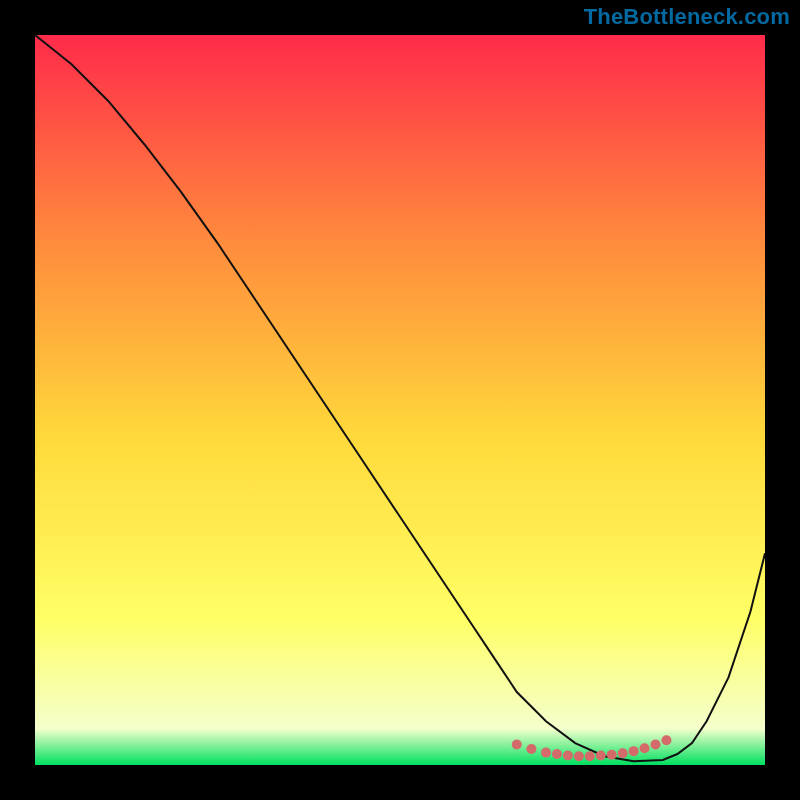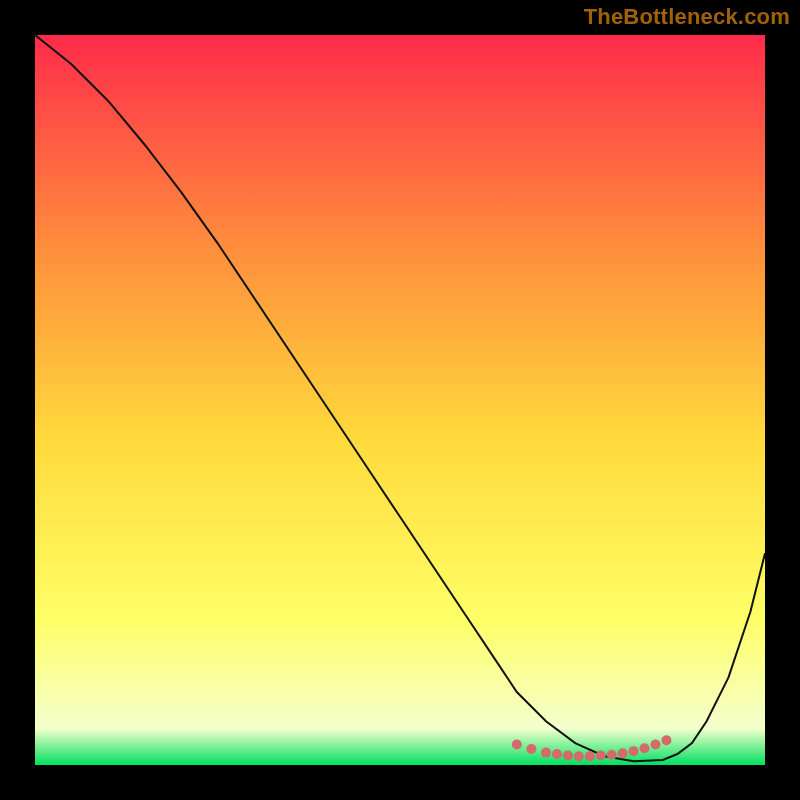--- a/index.html
+++ b/index.html
@@ -14,21 +14,21 @@
   .outer {
     position: relative;
     width: 800px;
     height: 800px;
     background: #000;
   }
   .watermark {
     position: absolute;
     top: 4px;
     right: 10px;
-    color: #a16207;
+    color: #0369a1;
     font-size: 22px;
     font-weight: bold;
     letter-spacing: 0.2px;
     z-index: 10;
   }
   .plot-frame {
     position: absolute;
     left: 35px;
     top: 35px;
     width: 730px;

